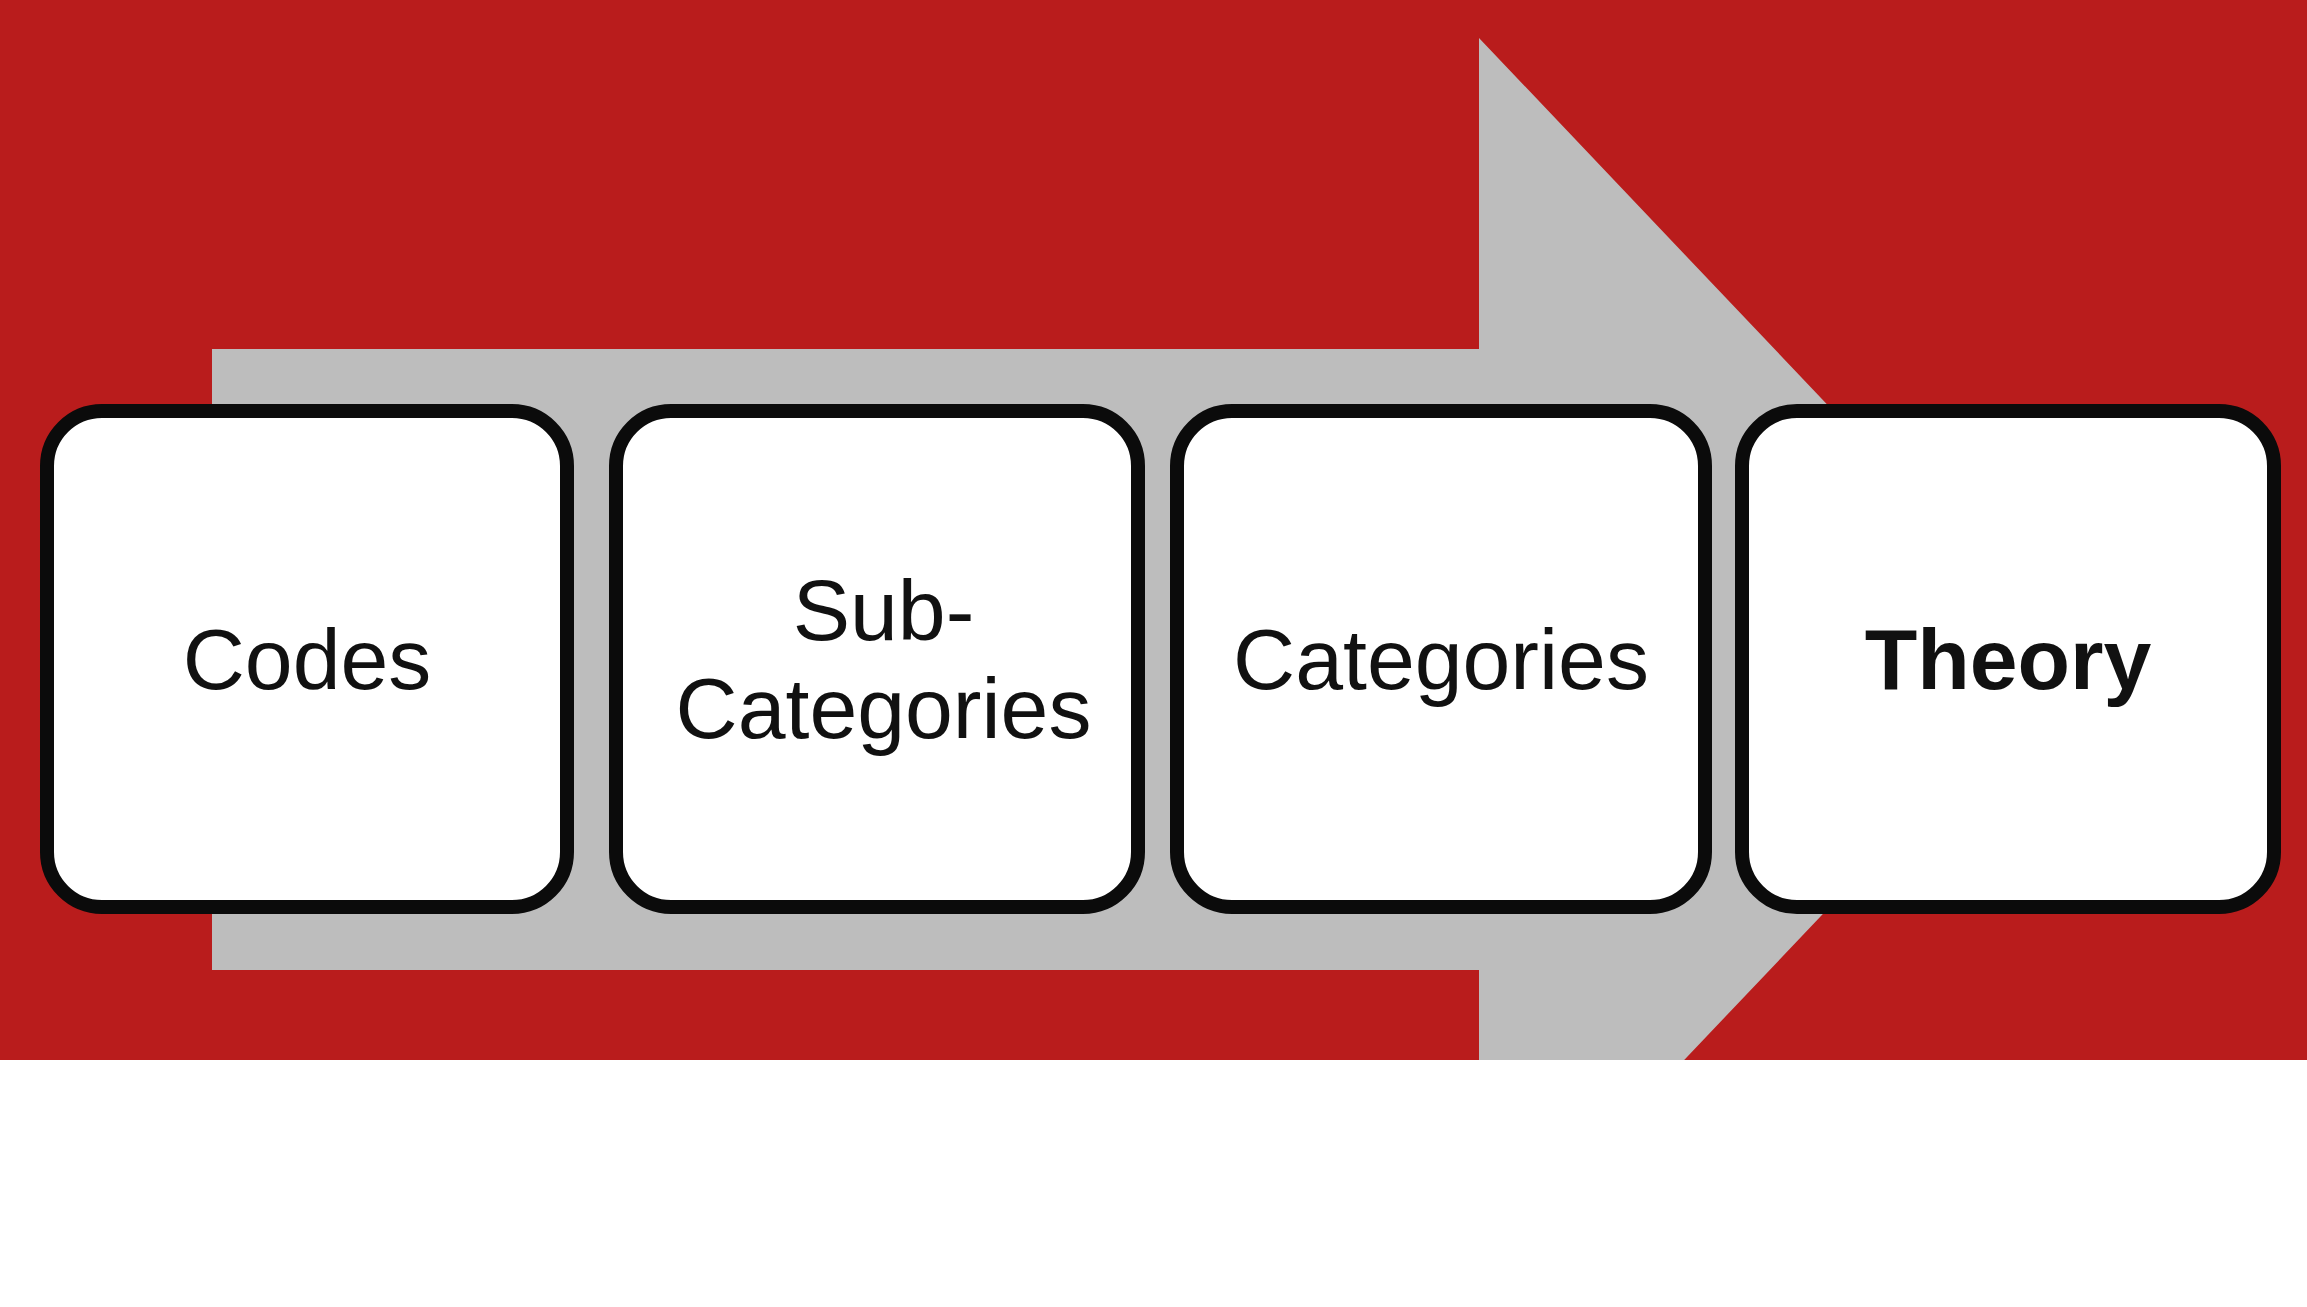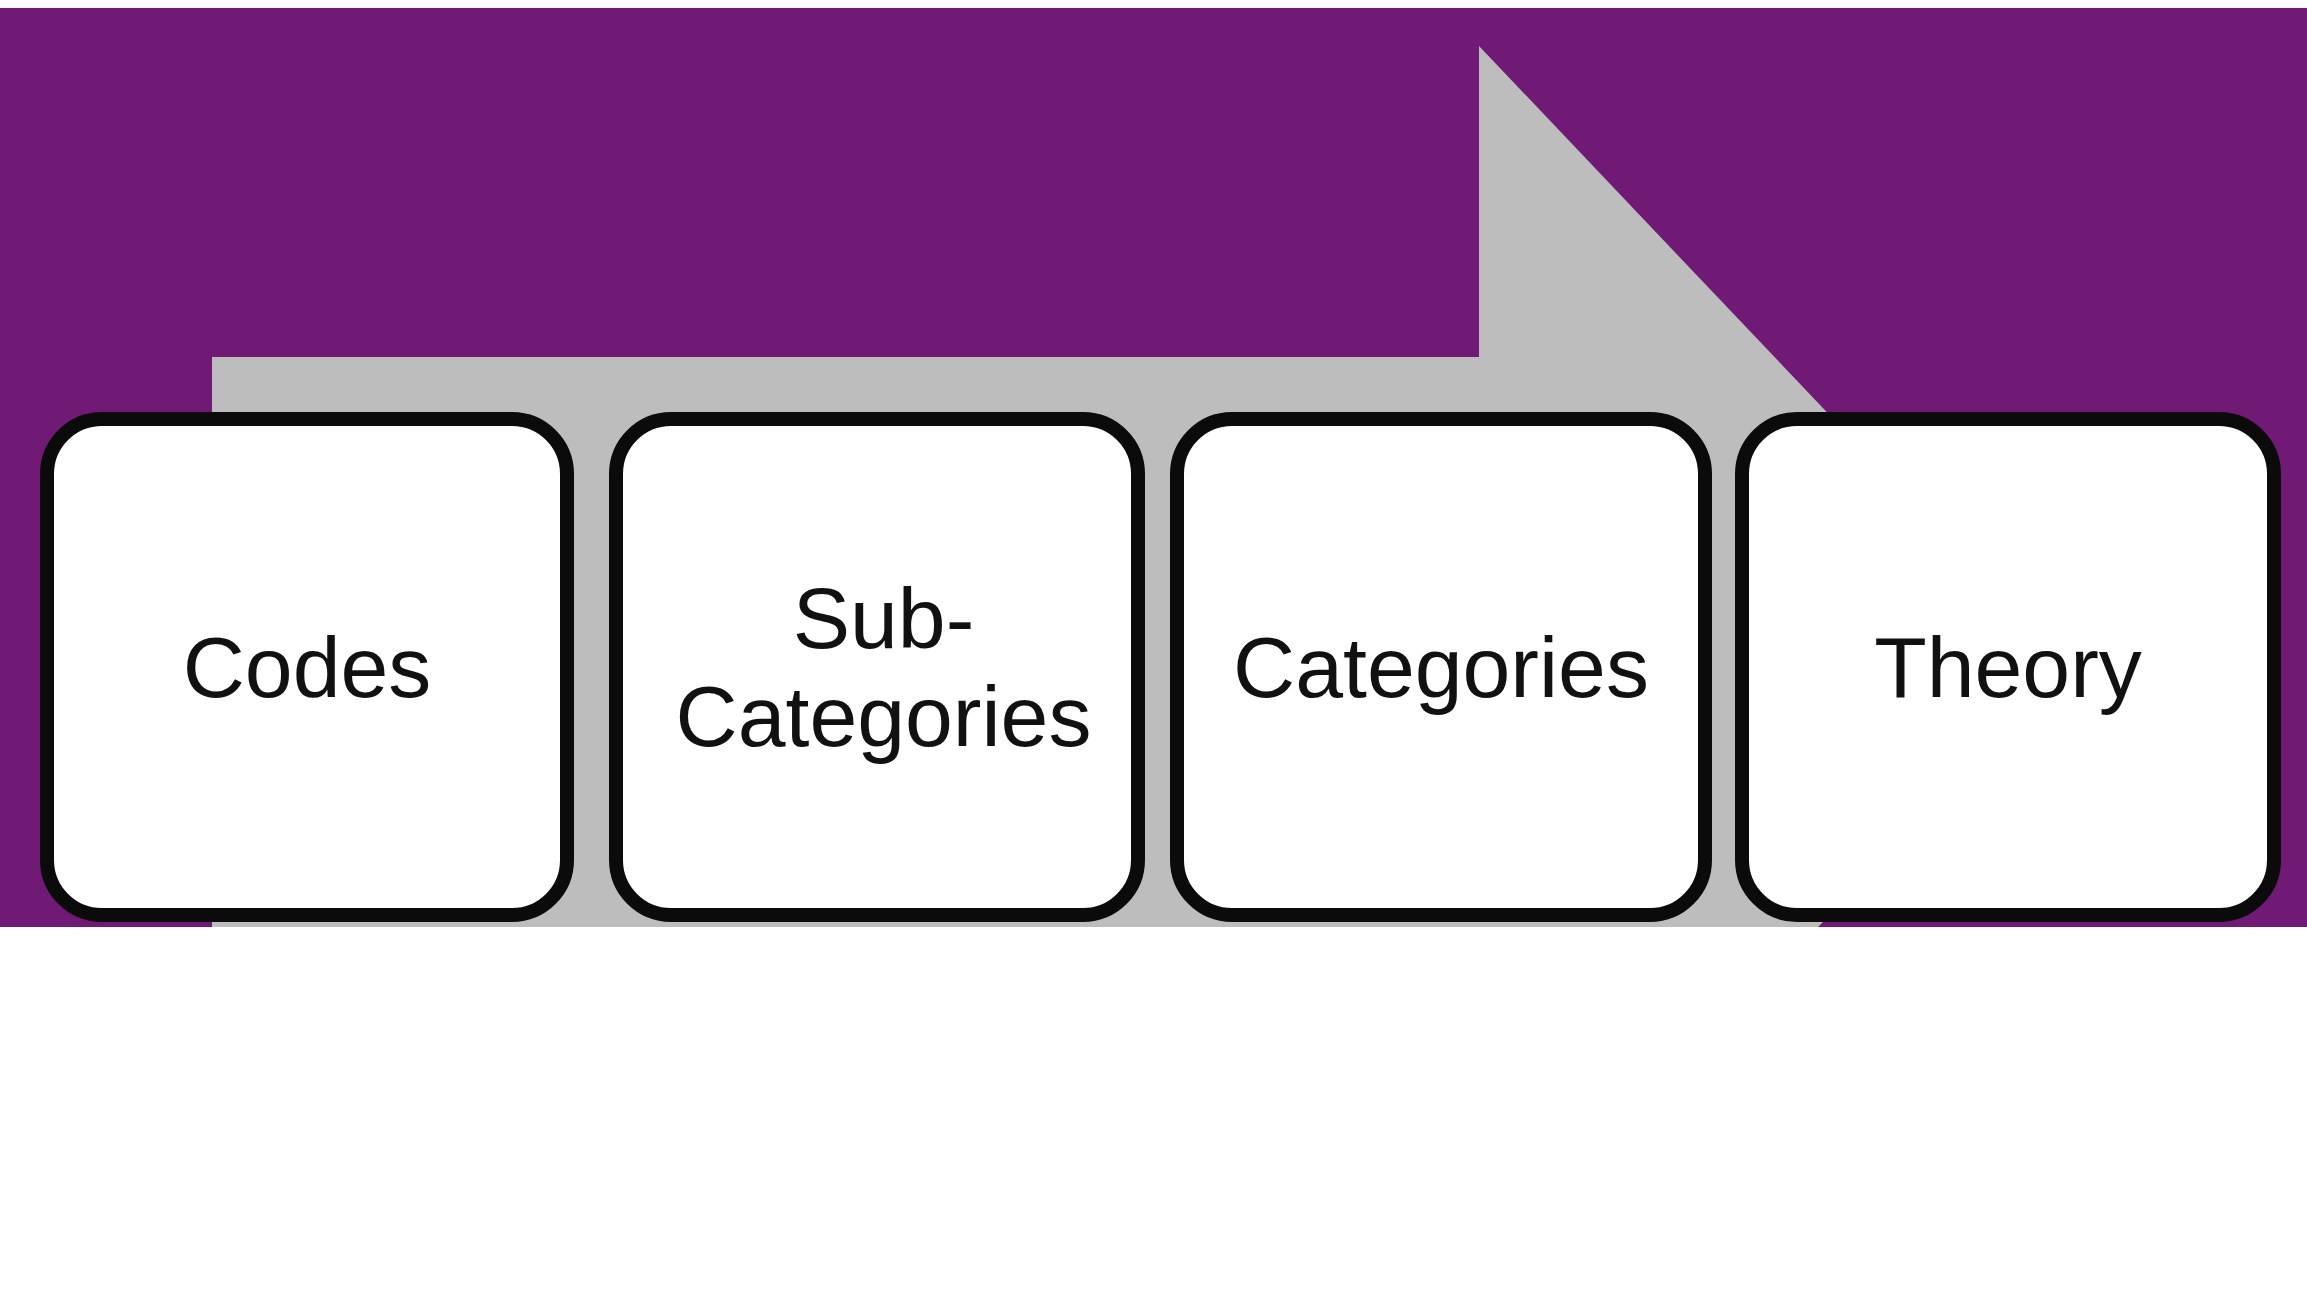--- a/index.html
+++ b/index.html
@@ -4,24 +4,23 @@
 <style>
   html, body {
     margin: 0;
     padding: 0;
     background: #ffffff;
     font-family: "Liberation Sans", "DejaVu Sans", sans-serif;
   }
   .canvas {
     position: relative;
     width: 2307px;
-    height: 919px;
-    background: #701a75;
+    height: 1060px;
+    background: #b91c1c;
     overflow: hidden;
-    margin-top: 8px;
   }
   .arrow-svg {
     position: absolute;
     left: 0;
     top: 0;
     width: 2307px;
     height: 1307px;
     display: block;
   }
   .step-box {
@@ -41,21 +40,21 @@
     font-size: 86px;
     line-height: 1.14;
     color: #111111;
     white-space: pre-line;
     letter-spacing: 0px;
     padding: 0 10px;
   }
   .box-1 { left: 40px;   width: 534px; }
   .box-2 { left: 609px;  width: 536px; padding-left: 13px; }
   .box-3 { left: 1170px; width: 542px; }
-  .box-4 { left: 1735px; width: 546px; }
+  .box-4 { left: 1735px; width: 546px; font-weight: bold; }
 </style>
 </head>
 <body>
 
 <div class="canvas">
 
   <svg class="arrow-svg" viewBox="0 0 2307 1307" xmlns="http://www.w3.org/2000/svg" aria-hidden="true">
     <polygon points="212,349 1479,349 1479,38 2067,657 1479,1276 1479,970 212,970" fill="#bdbdbd"></polygon>
   </svg>
 

